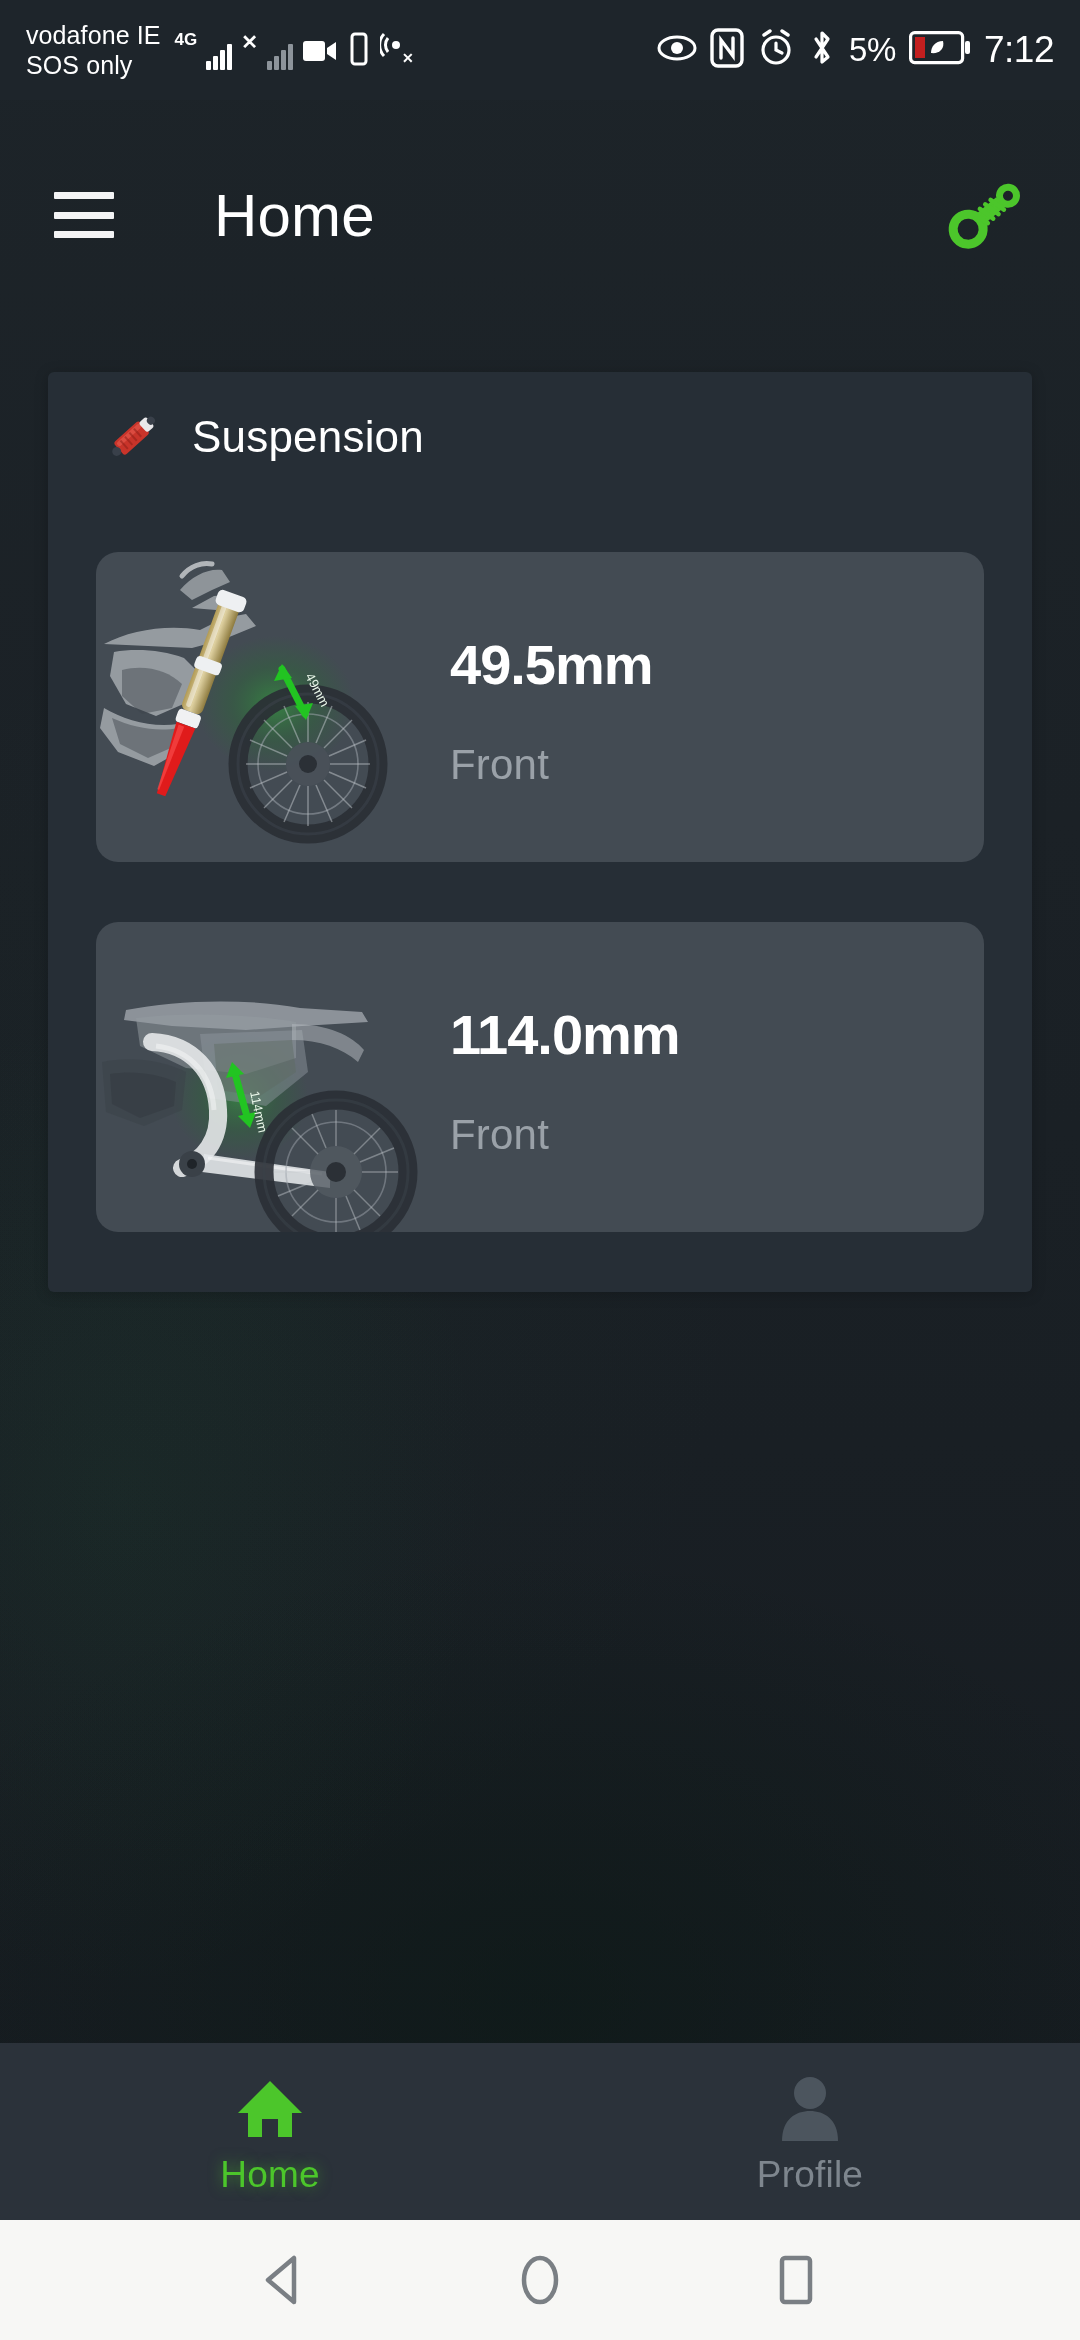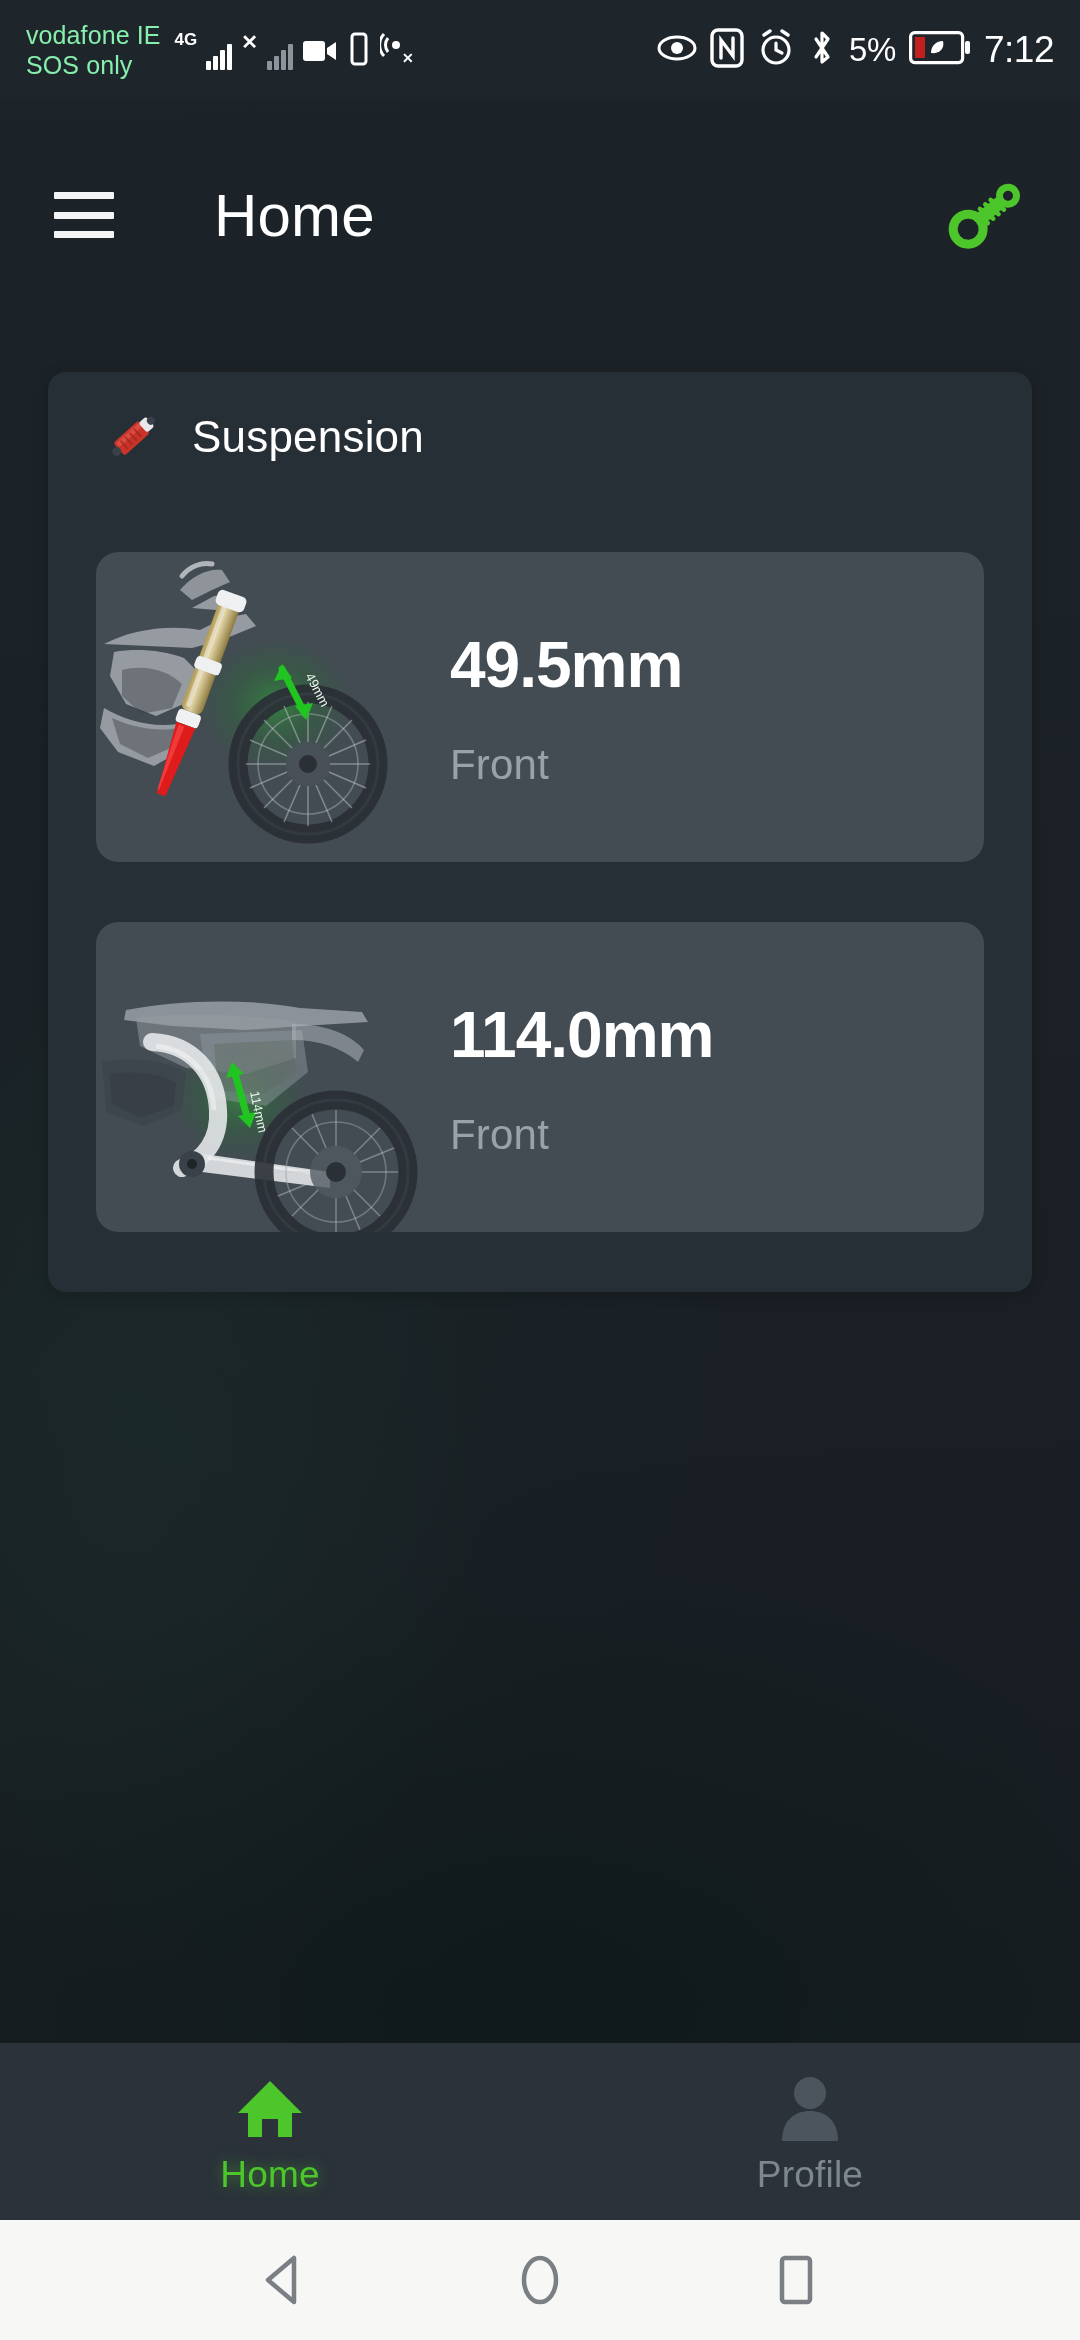--- a/index.html
+++ b/index.html
@@ -26,21 +26,21 @@
   
   #statusbar {
     position:absolute; top:0; left:0;
     width:1080px; height:100px;
     background:#1e252b;
     display:flex; align-items:center;
     padding:0 26px 0 26px;
     color:#fff;
   }
   .sb-left { display:flex; align-items:center; gap:10px; }
-  .carrier { font-size:25px; line-height:30px; letter-spacing:.1px; color:#86efac; }
+  .carrier { font-size:25px; line-height:30px; letter-spacing:.1px; color:#ffffff; }
   .carrier div:nth-child(2){ font-size:25px; }
   .sb-icons { display:flex; align-items:flex-end; gap:9px; margin-left:4px; }
   .sb-right { margin-left:auto; display:flex; align-items:center; gap:13px; }
   .sb-pct { font-size:33px; color:#fff; letter-spacing:-.3px;}
   .sb-time { font-size:37px; color:#fff; letter-spacing:-.5px;}
 
   
   .bars { display:flex; align-items:flex-end; gap:2px; height:30px; }
   .bars i { display:block; width:5px; background:#fff; border-radius:1px; }
   .bars i:nth-child(1){height:9px;}  .bars i:nth-child(2){height:14px;}
@@ -60,41 +60,41 @@
   #hamburger { width:60px; height:46px; display:flex; flex-direction:column; justify-content:space-between; cursor:pointer;}
   #hamburger span { display:block; height:7px; background:#f3f4f5; border-radius:1px;}
   #apptitle { margin-left:100px; font-size:60px; color:#fff; letter-spacing:.2px; }
   #shockbtn { margin-left:auto; width:110px; height:110px; display:flex; align-items:center; justify-content:center; }
 
   
   #susp-card {
     position:absolute; left:48px; top:372px;
     width:984px; height:920px;
     background:#262e36;
-    border-radius:18px;
+    border-radius:6px;
     box-shadow:0 2px 14px rgba(0,0,0,.22);
   }
   #susp-header { display:flex; align-items:center; height:130px; padding-left:52px; }
   #susp-header .icon { width:64px; height:64px; display:flex; align-items:center; justify-content:center;}
   #susp-header .label { margin-left:28px; font-size:44px; color:#fff; letter-spacing:.2px; }
 
   .metric-card {
     position:absolute; left:48px;
     width:888px; height:310px;
     background:#434b53;
     border-radius:22px;
     overflow:hidden;
     display:flex; align-items:center;
   }
   #metric-front { top:180px; }
   #metric-rear  { top:550px; }
 
   .bike-box { position:relative; width:330px; height:310px; flex:0 0 330px; }
   .metric-text { margin-left:24px; padding-bottom:4px; }
-  .metric-value { font-size:64px; font-weight:bold; color:#fff; letter-spacing:-1px; line-height:88px;}
+  .metric-value { font-size:56px; font-weight:bold; color:#fff; letter-spacing:-1px; line-height:88px;}
   .metric-label { font-size:42px; color:#9aa1a8; margin-top:32px; letter-spacing:.2px;}
 
   
   #bottomnav {
     position:absolute; left:0; top:2043px;
     width:1080px; height:177px;
     background:#2b323a;
     display:flex;
   }
   .navitem { flex:1; display:flex; flex-direction:column; align-items:center; justify-content:center; padding-top:6px;}

